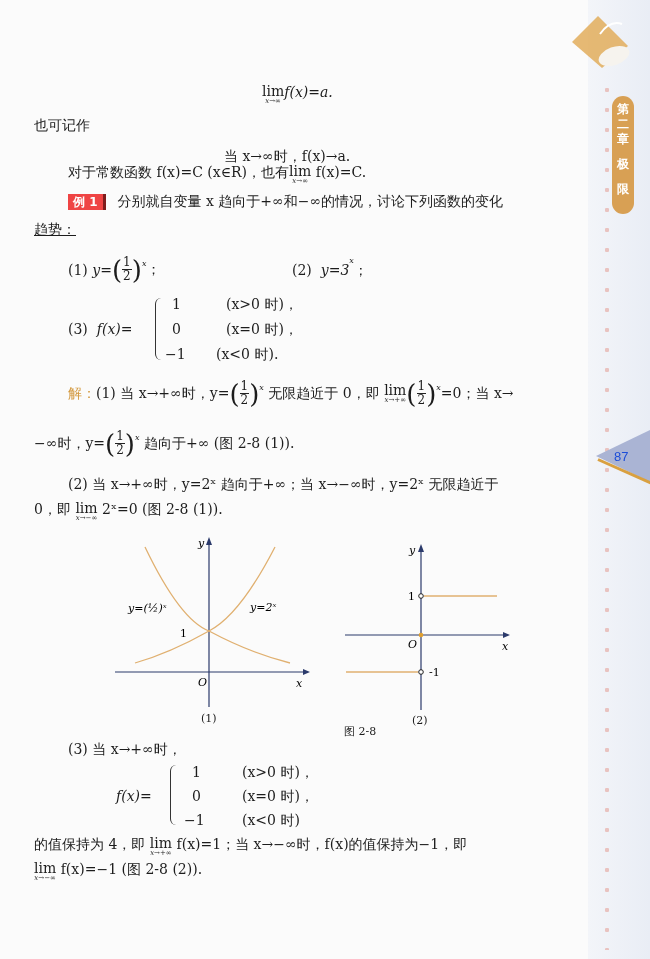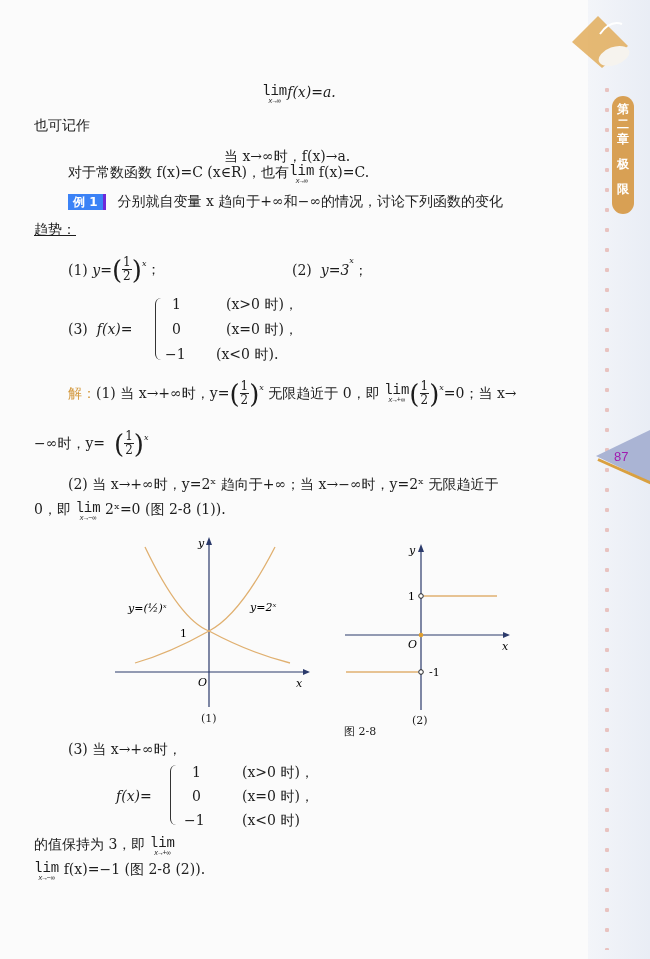--- a/index.html
+++ b/index.html
@@ -14,33 +14,33 @@
   .chapter-tab{position:absolute;left:612px;top:96px;width:22px;height:118px;
        background:#d8a054;border-radius:11px;color:#fff;
        font-family:"DejaVu Sans",sans-serif;font-size:12px;font-weight:bold;
        display:flex;flex-direction:column;align-items:center;padding-top:6px;box-sizing:border-box;line-height:15px;}
   .chapter-tab span{display:block;}
   .pn-tri{position:absolute;left:596px;top:430px;width:0;height:0;
      border-top:26px solid transparent;border-bottom:26px solid transparent;
      border-right:54px solid #aab4d4;}
   .pn-line{position:absolute;left:598px;top:458px;width:60px;height:3px;background:#d9a040;transform:rotate(24deg);transform-origin:left;}
   .pn{position:absolute;left:614px;top:449px;font-family:"Liberation Sans",sans-serif;
-      font-size:13px;color:#a21caf;}
+      font-size:13px;color:#1d4ed8;}
   .line{position:absolute;white-space:nowrap;}
   .it{font-style:italic;}
   .sub{font-size:7px;display:block;text-align:center;line-height:7px;margin-top:-1px;}
-  .lim{display:inline-block;vertical-align:top;text-align:center;line-height:15px;font-family:Liberation Mono, monospace;}
+  .lim{display:inline-block;vertical-align:top;text-align:center;line-height:15px;}
   .frac{display:inline-flex;align-items:center;vertical-align:middle;}
   .paren{font-size:26px;line-height:26px;font-weight:100;}
   .fr{display:inline-flex;flex-direction:column;align-items:center;font-size:12px;line-height:13px;}
   .fr .n{border-bottom:1px solid #222;padding:0 1px;}
   .sup{font-size:8px;vertical-align:top;position:relative;top:-6px;}
-  .ex-label{display:inline-block;background:#3b82f6;color:#fff;font-weight:bold;
+  .ex-label{display:inline-block;background:#ef4444;color:#fff;font-weight:bold;
             padding:0 5px;font-family:"DejaVu Sans",sans-serif;font-size:12px;
-            border-right:3px solid #6d28d9;margin-right:12px;line-height:16px;}
+            border-right:3px solid #7f1d1d;margin-right:12px;line-height:16px;}
   .sol{color:#d49a40;}
   .brace{position:absolute;width:8px;border-left:1px solid #333;border-radius:6px 0 0 6px;}
   .case{position:absolute;white-space:nowrap;}
   svg text{font-family:"DejaVu Serif",serif;}
   .fig-cap{position:absolute;font-size:11px;}
 </style>
 </head>
 <body>
 
 <div class="side"></div>
@@ -124,32 +124,32 @@
       <span class="paren">(</span>
       <span class="fr">
         <span class="n">1</span>
         <span>2</span>
       </span>
       <span class="paren">)</span>
       <span class="sup it">x</span>
     </span>
   <span>=0；当 x→</span>
 </div>
-<div class="line" style="left:34px;top:430px;display:flex;align-items:center;gap:9px;">
+<div class="line" style="left:34px;top:430px;display:flex;align-items:center;">
   <span>−∞时，y=</span>
   <span class="frac">
       <span class="paren">(</span>
       <span class="fr">
         <span class="n">1</span>
         <span>2</span>
       </span>
       <span class="paren">)</span>
       <span class="sup it">x</span>
     </span>
-  &nbsp;
+  &nbsp;<span>趋向于+∞ (图 2-8 (1)).</span>
 </div>
 
 <div class="line" style="left:68px;top:476px;text-align:center;">(2) 当 x→+∞时，y=2ˣ 趋向于+∞；当 x→−∞时，y=2ˣ 无限趋近于</div>
 <div class="line" style="left:34px;top:501px;">
   <span>0，即</span>
   <span class="lim"><span>lim</span><span class="sub it">x→−∞</span></span><span> 2ˣ=0 (图 2-8 (1)).</span>
 </div>
 
 <svg style="position:absolute;left:110px;top:535px;" width="200" height="175">
   <line x1="5" y1="137" x2="193" y2="137" stroke="#2b3a6b" stroke-width="1.2"></line>
@@ -190,18 +190,18 @@
 <div class="line it" style="left:116px;top:788px;">f(x)=</div>
 <div class="brace" style="left:170px;top:765px;height:60px;"></div>
 <div class="case" style="left:192px;top:764px;">1</div>
 <div class="case" style="left:242px;top:764px;">(x&gt;0 时)，</div>
 <div class="case" style="left:192px;top:788px;">0</div>
 <div class="case" style="left:242px;top:788px;">(x=0 时)，</div>
 <div class="case" style="left:184px;top:812px;">−1</div>
 <div class="case" style="left:242px;top:812px;">(x&lt;0 时)</div>
 
 <div class="line" style="left:34px;top:836px;">
-  <span>的值保持为 3，即</span>
-  <span class="lim"><span>lim</span><span class="sub it">x→+∞</span></span>
+  <span>的值保持为 4，即</span>
+  <span class="lim"><span>lim</span><span class="sub it">x→+∞</span></span><span> f(x)=1；当 x→−∞时，f(x)的值保持为−1，即</span>
 </div>
 <div class="line" style="left:34px;top:861px;">
   <span class="lim"><span>lim</span><span class="sub it">x→−∞</span></span><span> f(x)=−1 (图 2-8 (2)).</span>
 </div>
 
 </body></html>

